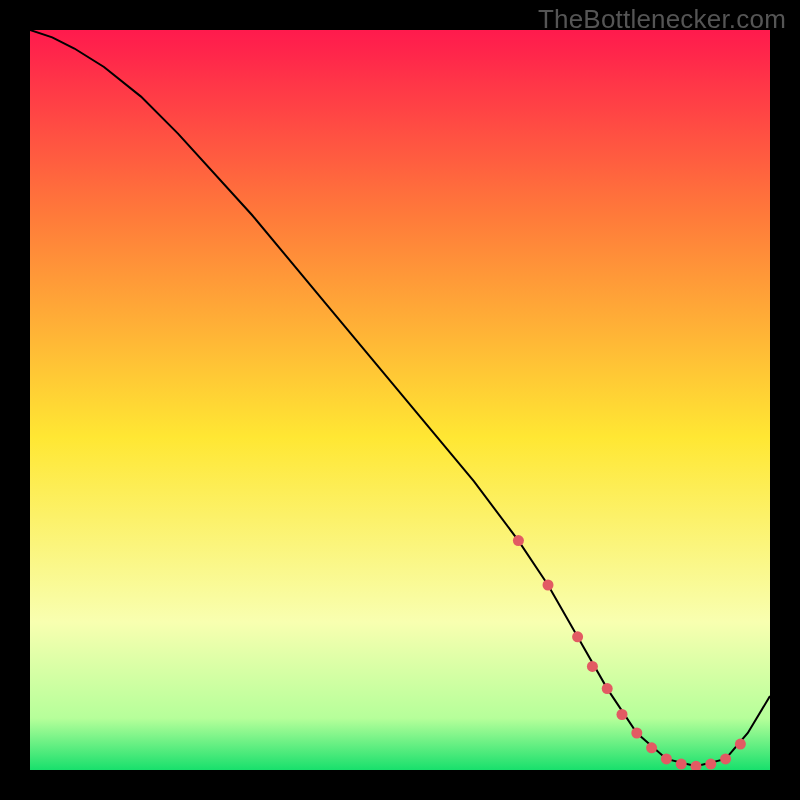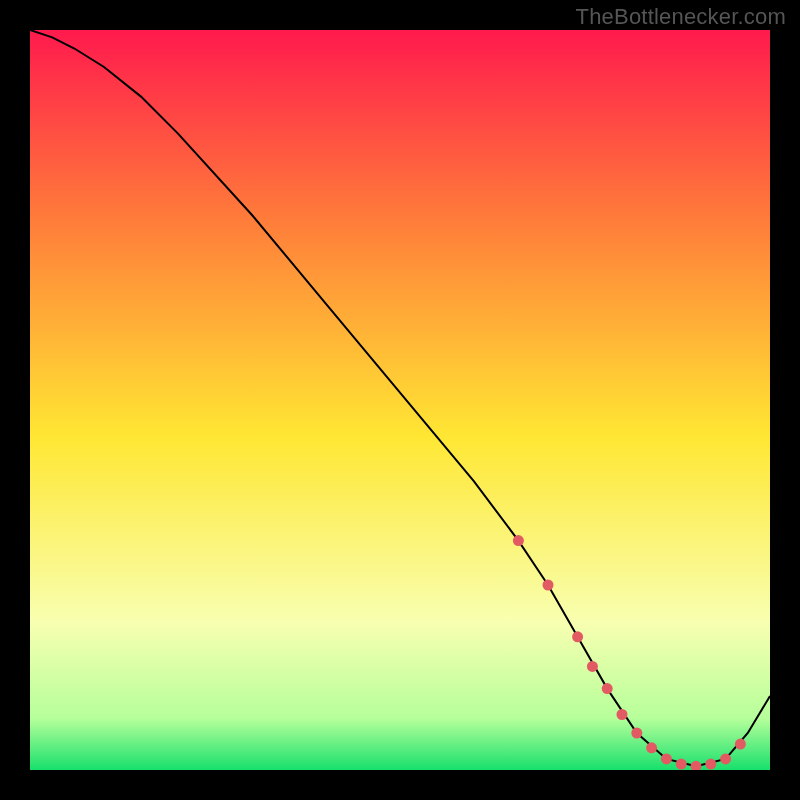--- a/index.html
+++ b/index.html
@@ -15,21 +15,21 @@
     position: relative;
     width: 800px;
     height: 800px;
     background: #000;
   }
   .watermark {
     position: absolute;
     top: 4px;
     right: 14px;
     color: #555;
-    font-size: 22px;
+    font-size: 26px;
     font-weight: 500;
     letter-spacing: 0.2px;
     z-index: 20;
   }
   .plot {
     position: absolute;
     left: 30px;
     top: 30px;
     width: 740px;
     height: 740px;

